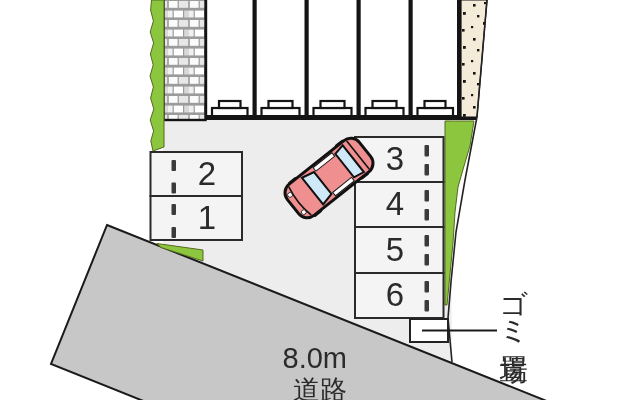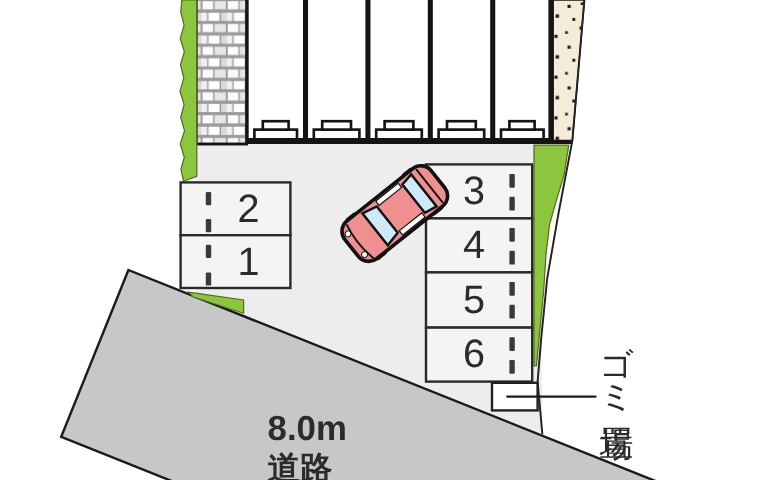--- a/index.html
+++ b/index.html
@@ -10,21 +10,21 @@
   .stage svg{position:absolute;left:0;top:0;}
   .cell{fill:#f4f4f4;stroke:#2a2a2a;stroke-width:2;}
   .wall{fill:#141414;}
   .porch{fill:#ffffff;stroke:#141414;stroke-width:2.2;}
   .dash{fill:#3a3a3a;}
   .lbl{position:absolute;color:#2b2b2b;}
   .space-num{
     width:40px;height:40px;display:flex;align-items:center;justify-content:center;
     font-size:33px;
   }
-  .road-lbl{width:124px;text-align:left;font-size:29px;font-weight:bold;}
+  .road-lbl{width:124px;text-align:right;font-size:29px;}
   .road-lbl.second{font-size:27px;}
   .garbage-lbl{
     writing-mode:vertical-rl;text-orientation:upright;
     font-size:28px;line-height:1.12;letter-spacing:1px;
   }
 </style>
 </head>
 <body>
 
 <div class="stage">

